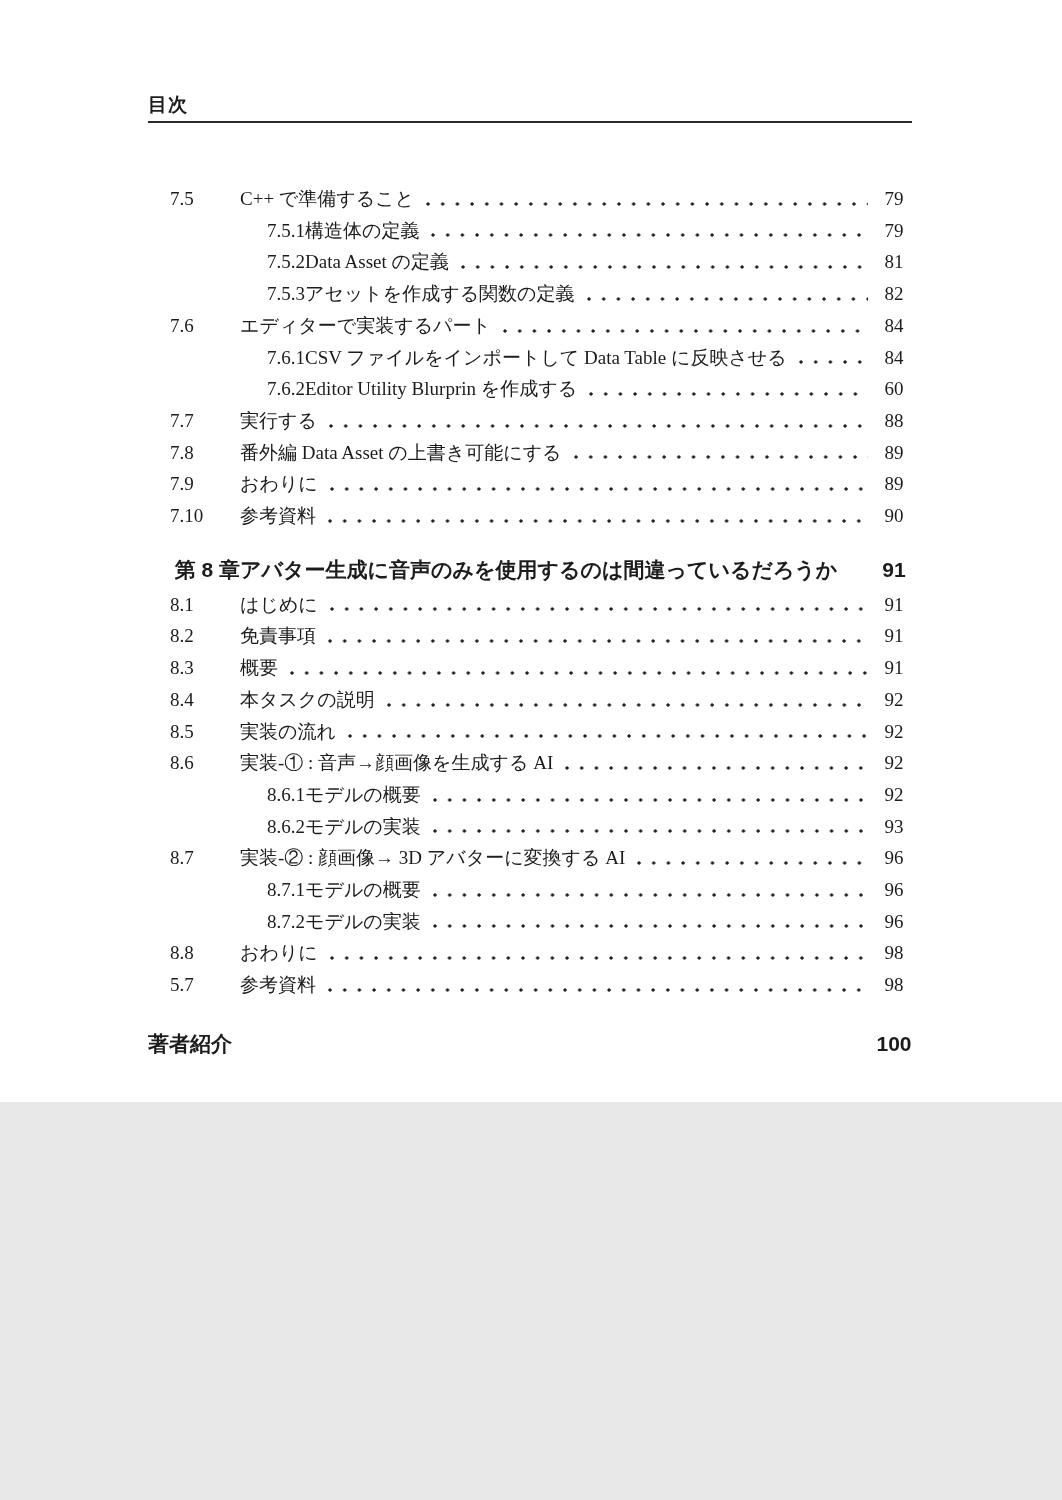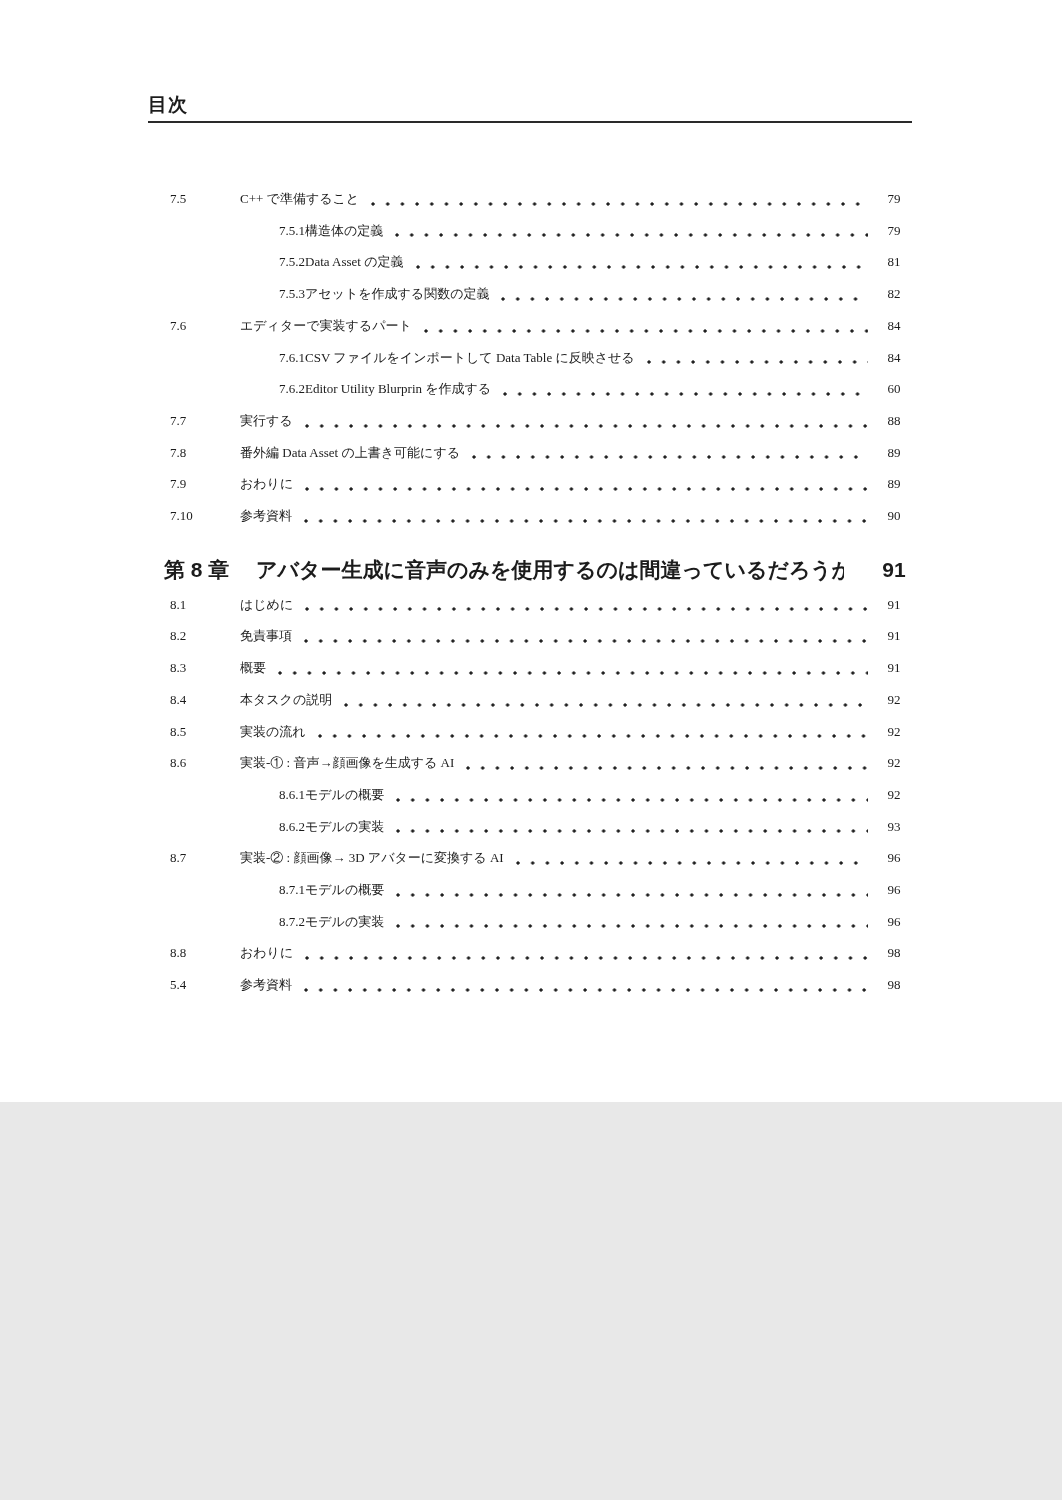--- a/index.html
+++ b/index.html
@@ -27,27 +27,27 @@
   }
   
   .toc{
     position:absolute;
     left:148px;right:150px;top:183px;
   }
   .toc-row{
     display:flex;
     align-items:baseline;
     line-height:31.7px;
-    font-size:13px;
+    font-size:19px;
     white-space:nowrap;
   }
   .toc-row .num{flex:0 0 auto;}
   .toc-row.section .num{margin-left:22px;width:70px;}
   .toc-row.subsection .num{margin-left:92px;width:65px;text-align:right;}
-  .toc-row.chapter .num{margin-left:16px;width:92px;}
+  .toc-row.chapter .num{margin-left:0;width:92px;text-align:right;}
   .toc-row .title{flex:0 1 auto;overflow:hidden;}
   .toc-row .dots{
     flex:1 1 auto;
     height:4px;
     align-self:flex-end;
     margin:0 8px 9px 12px;
     background-image:radial-gradient(circle at 2px 2px,#1f1f1f 1.35px,rgba(0,0,0,0) 1.9px);
     background-size:14.7px 4px;
     background-repeat:repeat-x;
     min-width:12px;
@@ -222,24 +222,29 @@
         <span class="dots"></span>
         <span class="pg">96</span>
       </div>
       <div class="toc-row section">
         <span class="num">8.8</span>
         <span class="title">おわりに</span>
         <span class="dots"></span>
         <span class="pg">98</span>
       </div>
       <div class="toc-row section">
-        <span class="num">5.4</span>
+        <span class="num">5.7</span>
         <span class="title">参考資料</span>
         <span class="dots"></span>
         <span class="pg">98</span>
+      </div>
+      <div class="toc-row backmatter">
+        <span class="title">著者紹介</span>
+        <span class="dots"></span>
+        <span class="pg">100</span>
       </div>
     </div>
 
   <div class="folio">
     <span>6</span>
   </div>
 
 </div>
 
 </body></html>

